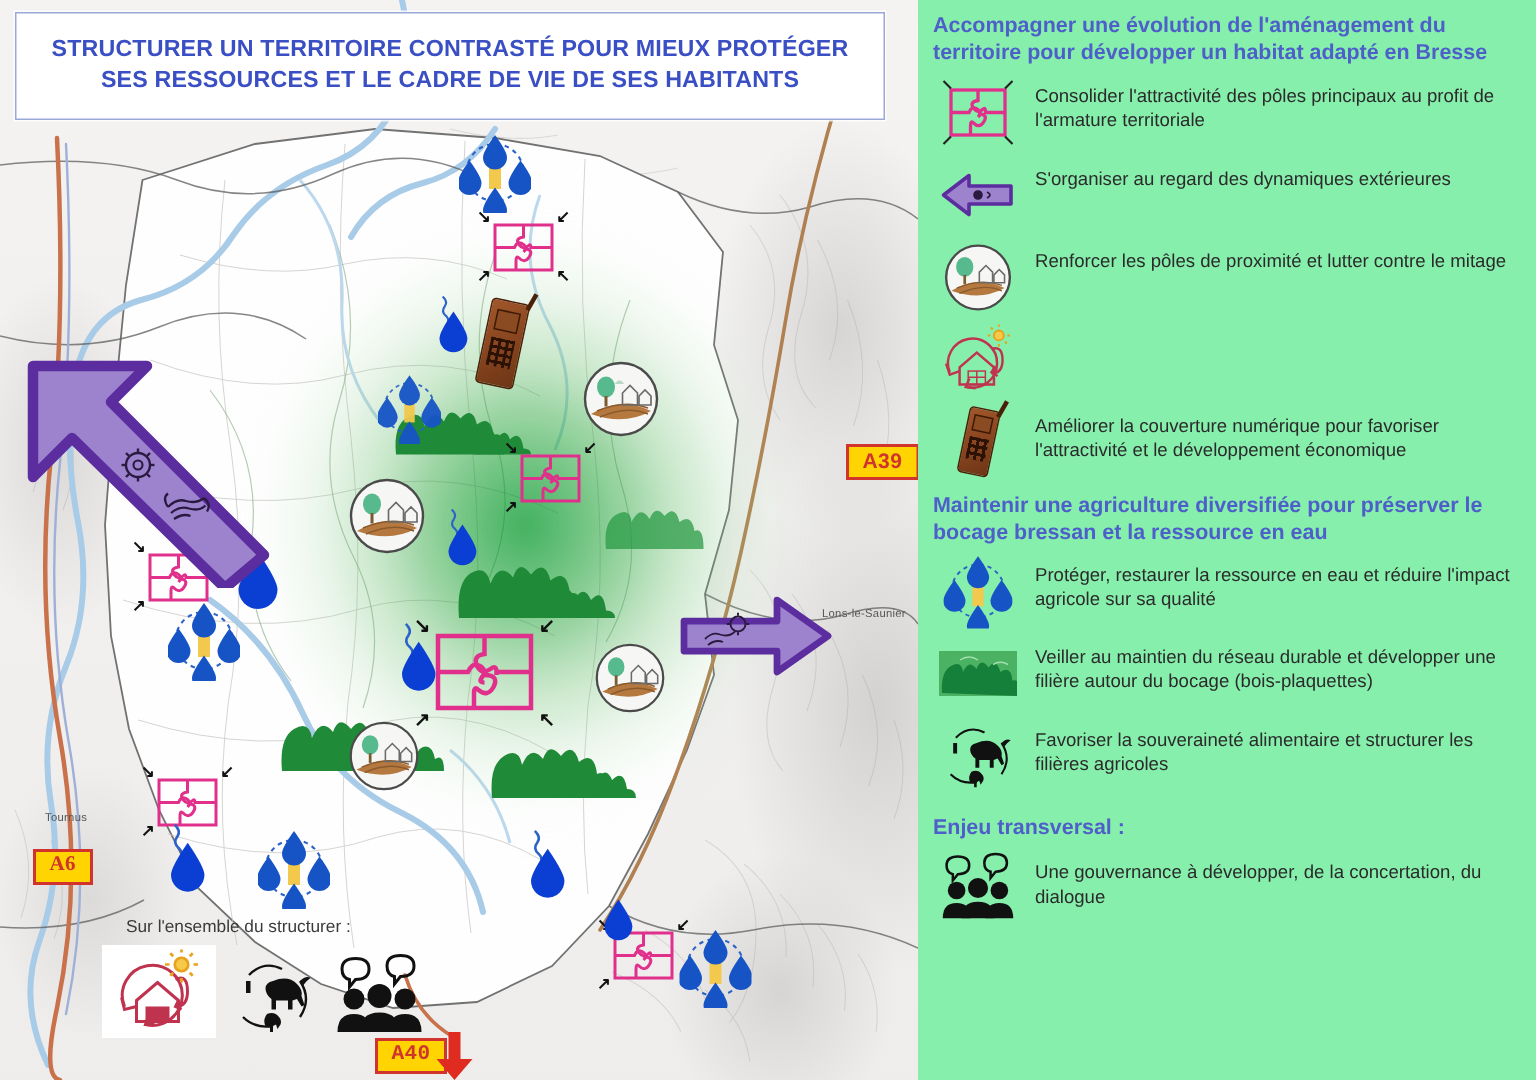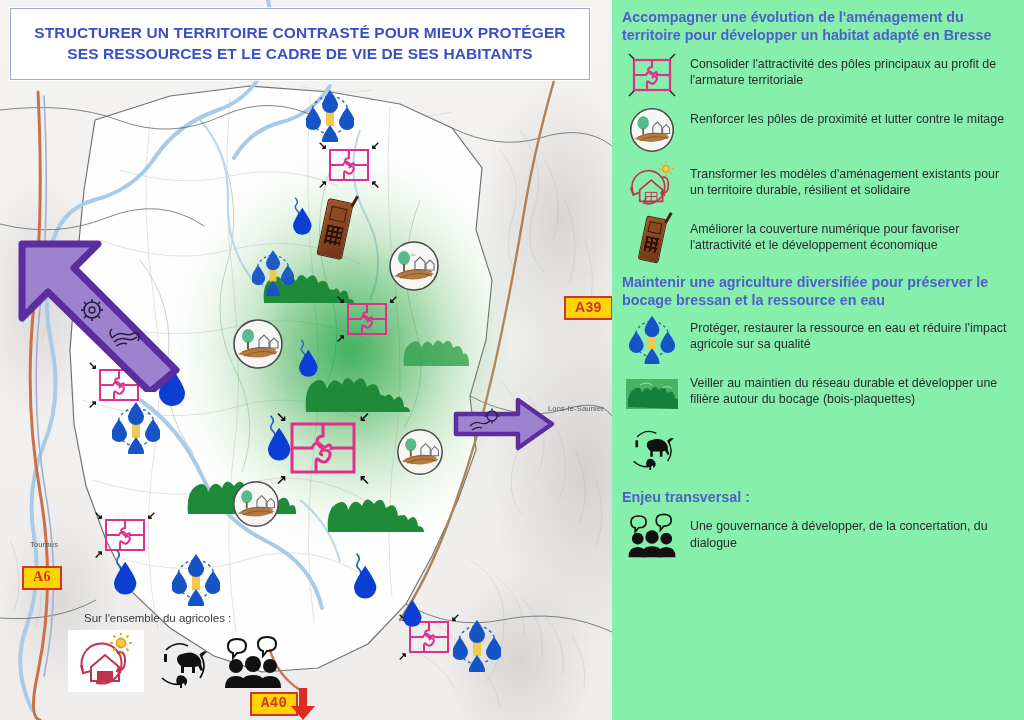--- a/index.html
+++ b/index.html
@@ -610,21 +610,21 @@
 
     <div class="red-arrow-down" style="left:290px; top:688px;">
       <svg width="26" height="32" viewBox="0 0 26 32">
         <path d="M9 0 H17 V18 H25 L13 32 L1 18 H9 Z" fill="#e02b20"></path>
       </svg>
     </div>
 
     <div class="map-label" style="left:30px; top:540px;">Tournus</div>
     <div class="map-label" style="left:548px; top:404px;">Lons-le-Saunier</div>
 
-    <div id="territory-note">Sur l'ensemble du agricoles :</div>
+    <div id="territory-note">Sur l'ensemble du structurer :</div>
 
     <div id="territory-icon-box">
       <svg width="66" height="56" viewBox="0 0 66 56">
         <g stroke="#c0334f" stroke-width="2" fill="none">
           <path d="M10 38 a20 20 0 1 1 14 12"></path>
           <path d="M8 32 L10 40 L18 38"></path>
           <path d="M30 50 L24 50 L26 44"></path>
           <path d="M18 34 L32 22 L46 34 V48 H18 Z"></path>
           <path d="M44 20 q8 -4 8 8 q0 10 -8 10"></path>
           <path d="M48 40 L44 38 L46 34"></path>
@@ -695,20 +695,32 @@
             <path d="M2 1 L7 6"></path>
               <path d="M48 1 L43 6"></path>
               <path d="M2 43 L7 38"></path>
               <path d="M48 43 L43 38"></path>
           </g>
         </svg>
       </div>
       <div class="legend-txt">Consolider l'attractivité des pôles principaux au profit de l'armature territoriale</div>
     </div>
 
+    <div class="legend-row">
+      <div class="legend-ico">
+        <svg width="52" height="30" viewBox="0 0 52 30">
+          <path d="M48 9 L20 9 L20 2 L3 15 L20 28 L20 21 L48 21 Z" fill="#9d83ce" stroke="#5b2d9e" stroke-width="2.4" stroke-linejoin="round"></path>
+          <g transform="translate(30,15)" stroke="#2a1a40" stroke-width="1.2" fill="none">
+            <circle cx="-4" cy="0" r="2.6" fill="#2a1a40"></circle>
+            <path d="M2 -2 q4 2 0 4"></path>
+          </g>
+        </svg>
+      </div>
+      <div class="legend-txt">S'organiser au regard des dynamiques extérieures</div>
+    </div>
 
     <div class="legend-row">
       <div class="legend-ico">
         <svg width="46" height="46" viewBox="0 0 52 52">
           <circle cx="26" cy="26" r="24" fill="#f6f7f4" stroke="#4a4a4a" stroke-width="1.8"></circle>
           <path d="M6 36 q20 -12 40 -2 q-18 10 -40 2z" fill="#b5793f"></path>
           <g stroke="#8a5a2c" stroke-width="1" fill="none">
               <path d="M10 34 q18 -8 34 -2"></path>
               <path d="M12 38 q18 -8 32 -2"></path>
             </g>
@@ -743,21 +755,20 @@
             <circle cx="50" cy="8" r="4" fill="#f7c948"></circle>
             <path d="M50 1 V-1"></path>
               <path d="M50 15 V17"></path>
               <path d="M43 8 H41"></path>
               <path d="M57 8 H59"></path>
             <path d="M45 3 L43.5 1.5"></path>
               <path d="M55 13 L56.5 14.5"></path>
           </g>
         </svg>
       </div>
-      <div class="legend-txt">Transformer les modèles d'aménagement existants pour un territoire durable, résilient et solidaire</div>
     </div>
 
     <div class="legend-row">
       <div class="legend-ico">
         <div class="phone" style="width:21px; height:45px; transform:rotate(12deg);">
           <div class="antenna"></div>
             <div class="screen"></div>
             <div class="keys"></div>
         </div>
       </div>
@@ -811,20 +822,21 @@
               <path d="M10 40 q8 8 20 6"></path>
           </g>
           <g fill="#111">
             <path d="M30 16 q10 -4 16 2 q4 4 3 8 l2 6 l-2 1 l-3 -5 l-3 1 l0 6 l-3 0 l0 -6 l-8 0 l0 6 l-3 0 l0 -7 q-4 -3 -4 -7 q0 -4 5 -5z"></path>
             <path d="M49 16 q4 -4 7 -2 q-3 2 -5 5z"></path>
             <path d="M12 16 l3 0 l0 8 l-3 0z"></path>
             <path d="M26 38 q5 -2 8 2 q2 2 1 5 l-2 3 l-1 -3 l-2 1 l0 4 l-2 0 l0 -4 l-3 0 q-2 -4 1 -8z"></path>
           </g>
         </svg>
       </div>
+      <div class="legend-txt">Favoriser la souveraineté alimentaire et structurer les filières agricoles</div>
     </div>
 
     <div class="legend-head h3">Enjeu transversal :</div>
 
     <div class="legend-row">
       <div class="legend-ico">
         <svg width="52" height="48" viewBox="0 0 62 56">
           <g fill="#111">
             <circle cx="14" cy="30" r="7"></circle>
               <path d="M3 52 q0 -12 11 -12 q11 0 11 12z"></path>

